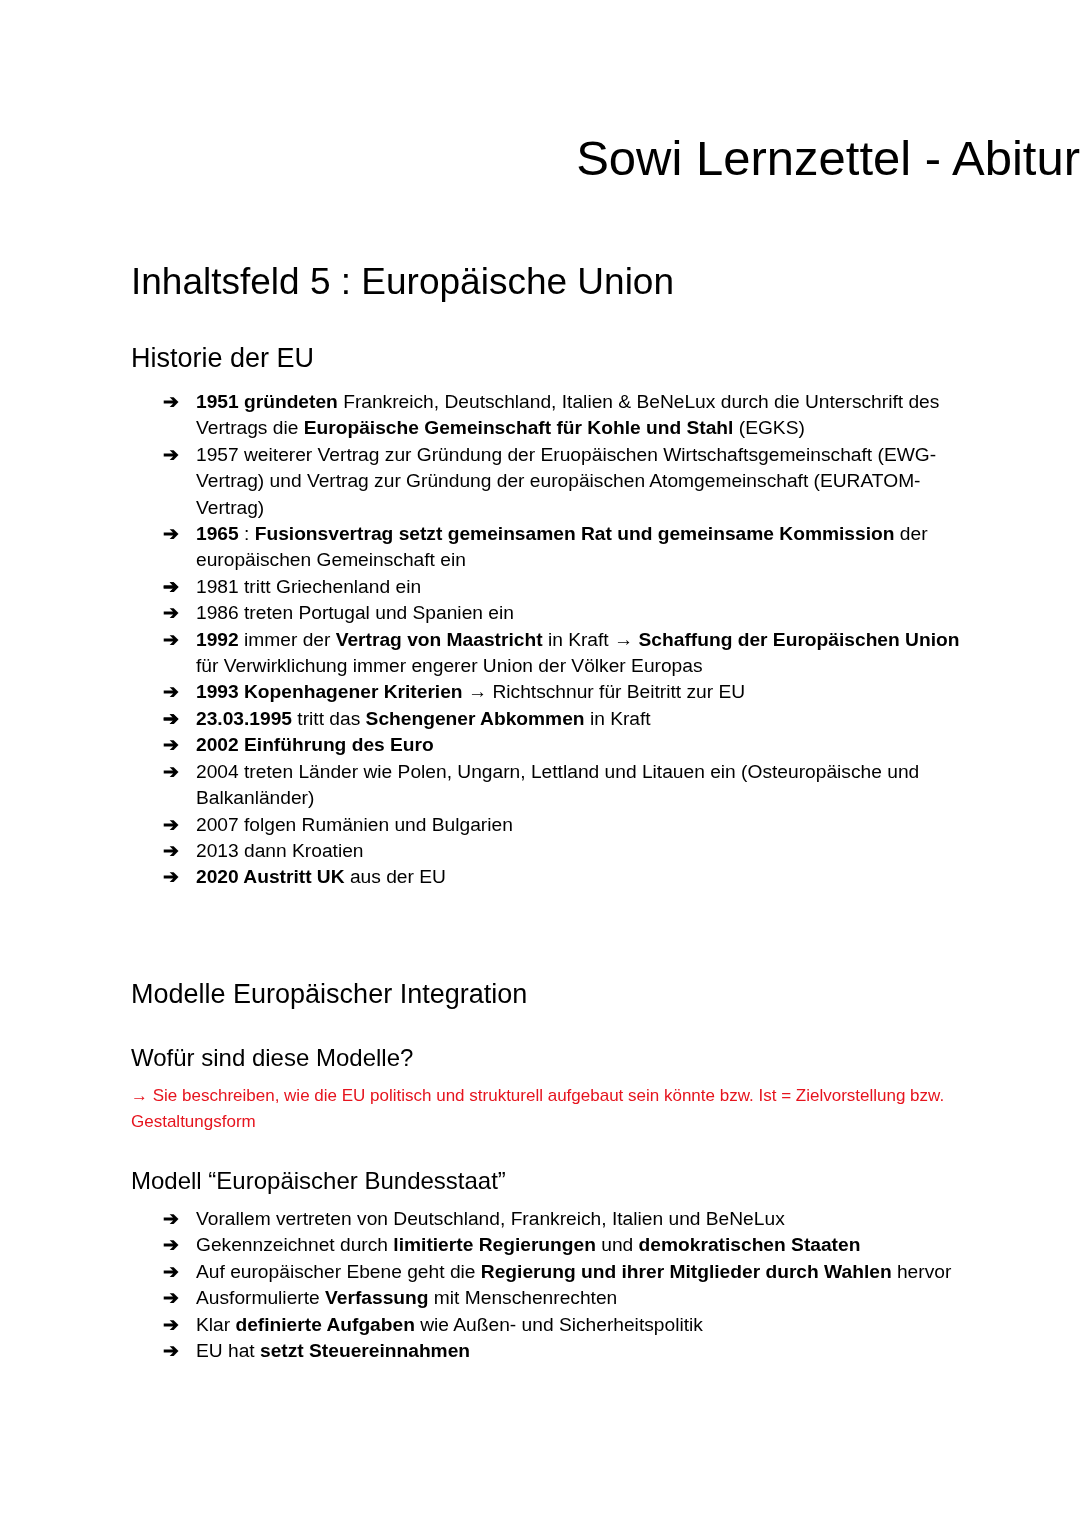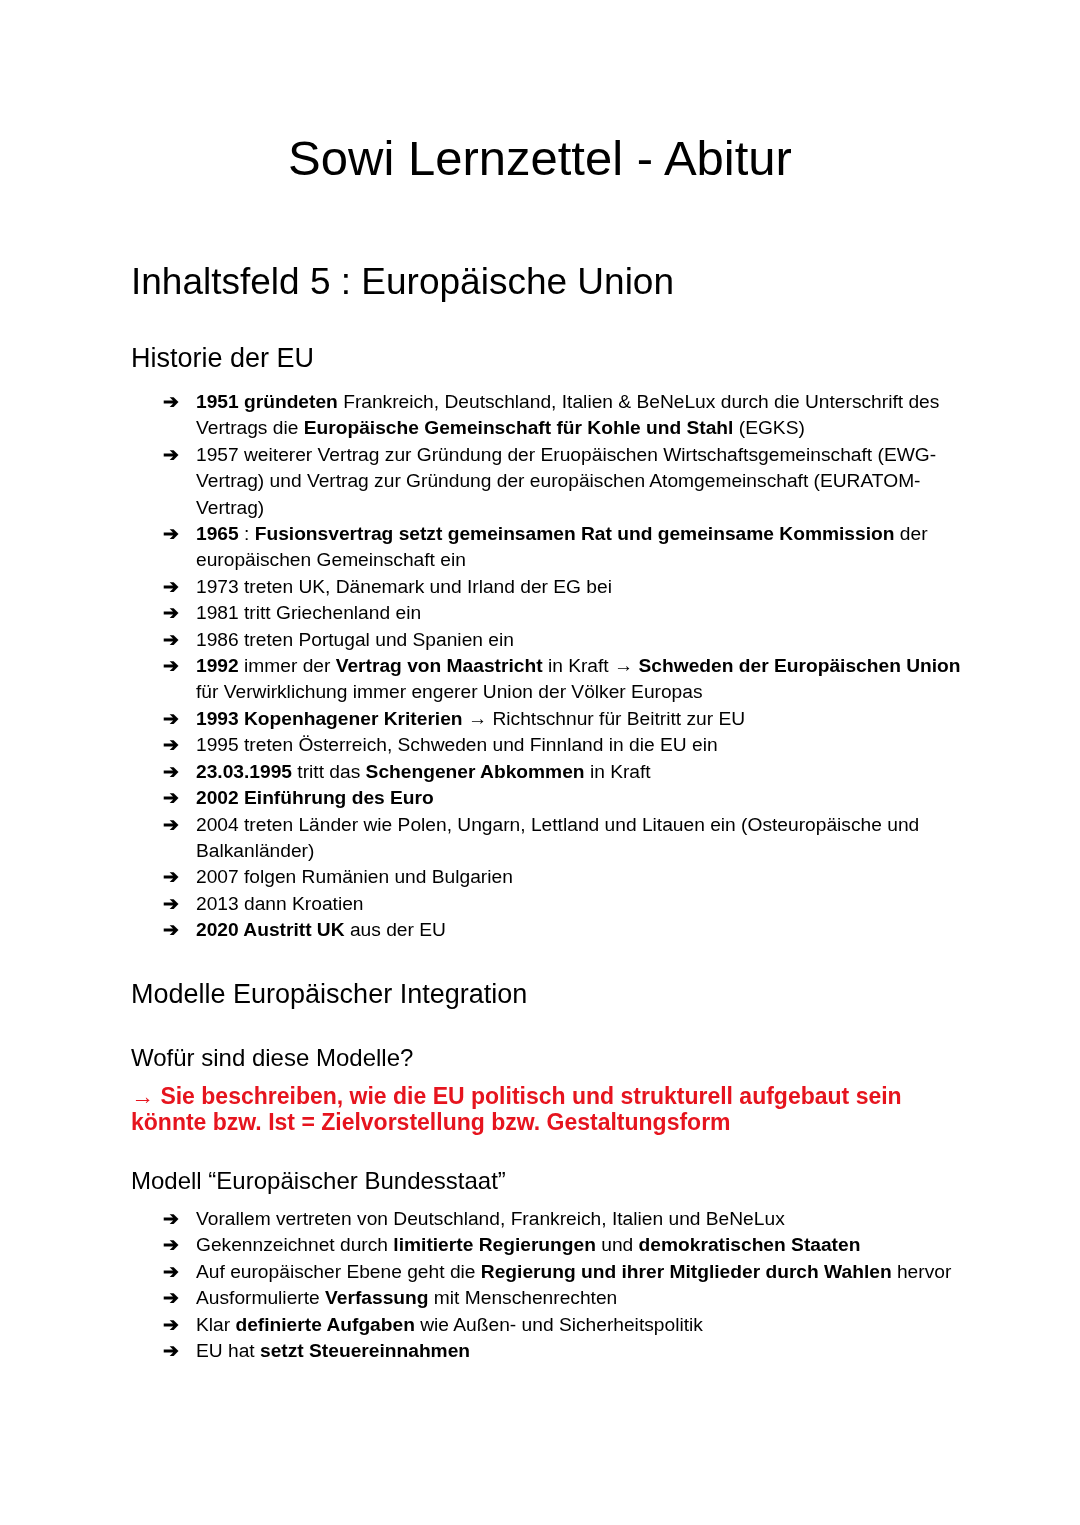--- a/index.html
+++ b/index.html
@@ -7,21 +7,21 @@
     body {
       font-family: "Liberation Sans", sans-serif;
       color: #000000;
       position: relative;
       overflow: hidden;
     }
     .page { position: absolute; left: 0; top: 0; width: 1080px; height: 1525px; }
 
     .doc-title {
       position: absolute; top: 128px; left: 0; width: 1080px;
-      text-align: center; font-size: 49px; font-weight: 400; line-height: 60px;
+      text-align: right; font-size: 49px; font-weight: 400; line-height: 60px;
       color: #000;
     }
     .h1 {
       position: absolute; left: 131px; top: 258px;
       font-size: 37px; line-height: 48px; font-weight: 400; color: #000;
     }
     .h2 {
       position: absolute; left: 131px;
       font-size: 27px; line-height: 38px; font-weight: 400; color: #000;
     }
@@ -36,44 +36,44 @@
       position: relative; padding-left: 33px;
       font-size: 19.2px; line-height: 26.4px; color: #000;
     }
     .bullets li .arrow {
       position: absolute; left: 0; top: 0;
       font-weight: 700; font-size: 19px;
     }
     .b { font-weight: 700; }
     .red-note {
       position: absolute; left: 131px; width: 830px;
-      font-size: 23px; line-height: 26.4px; font-weight: 700; color: #e6141e;
+      font-size: 17px; line-height: 26.4px; font-weight: 400; color: #e6141e;
     }
   </style>
 </head>
 <body>
 
 <div class="page">
 
   <h1 class="doc-title">Sowi Lernzettel - Abitur</h1>
 
   <h2 class="h1">Inhaltsfeld 5 : Europäische Union</h2>
 
   <h3 class="h2" style="top:339px;">Historie der EU</h3>
 
   <ul class="bullets" style="top:389px;">
       <li><span class="arrow">➔</span><span class="b">1951 gründeten</span><span> Frankreich, Deutschland, Italien &amp;  BeNeLux durch die Unterschrift des Vertrags die </span><span class="b">Europäische Gemeinschaft für Kohle und Stahl</span><span> (EGKS)</span></li>
       <li><span class="arrow">➔</span><span>1957 weiterer Vertrag zur Gründung der Eruopäischen Wirtschaftsgemeinschaft (EWG-Vertrag) und Vertrag zur Gründung der europäischen Atomgemeinschaft (EURATOM-Vertrag)</span></li>
       <li><span class="arrow">➔</span><span class="b">1965</span><span> : </span><span class="b">Fusionsvertrag setzt gemeinsamen Rat und gemeinsame Kommission</span><span> der europäischen Gemeinschaft ein</span></li>
-      <li><span class="arrow">➔</span><span>1973 treten UK, Dänemark und Irland der EG bei</span></li>
+      <li><span class="arrow">➔</span></li>
       <li><span class="arrow">➔</span><span>1981 tritt Griechenland ein</span></li>
       <li><span class="arrow">➔</span><span>1986 treten Portugal und Spanien ein</span></li>
-      <li><span class="arrow">➔</span><span class="b">1992</span><span> immer der </span><span class="b">Vertrag von Maastricht</span><span> in Kraft → </span><span class="b">Schweden der Europäischen Union</span><span> für Verwirklichung immer engerer Union der Völker Europas</span></li>
+      <li><span class="arrow">➔</span><span class="b">1992</span><span> immer der </span><span class="b">Vertrag von Maastricht</span><span> in Kraft → </span><span class="b">Schaffung der Europäischen Union</span><span> für Verwirklichung immer engerer Union der Völker Europas</span></li>
       <li><span class="arrow">➔</span><span class="b">1993 Kopenhagener Kriterien</span><span> → Richtschnur für Beitritt zur EU</span></li>
-      <li><span class="arrow">➔</span><span>1995 treten Österreich, Schweden und Finnland in die EU ein</span></li>
+      <li><span class="arrow">➔</span></li>
       <li><span class="arrow">➔</span><span class="b">23.03.1995</span><span> tritt das </span><span class="b">Schengener Abkommen</span><span> in Kraft</span></li>
       <li><span class="arrow">➔</span><span class="b">2002 Einführung des Euro</span></li>
       <li><span class="arrow">➔</span><span>2004 treten Länder wie Polen, Ungarn, Lettland und Litauen ein (Osteuropäische und Balkanländer)</span></li>
       <li><span class="arrow">➔</span><span>2007 folgen Rumänien und Bulgarien</span></li>
       <li><span class="arrow">➔</span><span>2013 dann Kroatien</span></li>
       <li><span class="arrow">➔</span><span class="b">2020 Austritt UK</span><span> aus der EU</span></li>
     </ul>
 
   <h3 class="h2" style="top:975px;text-align:right;">Modelle Europäischer Integration</h3>
 

